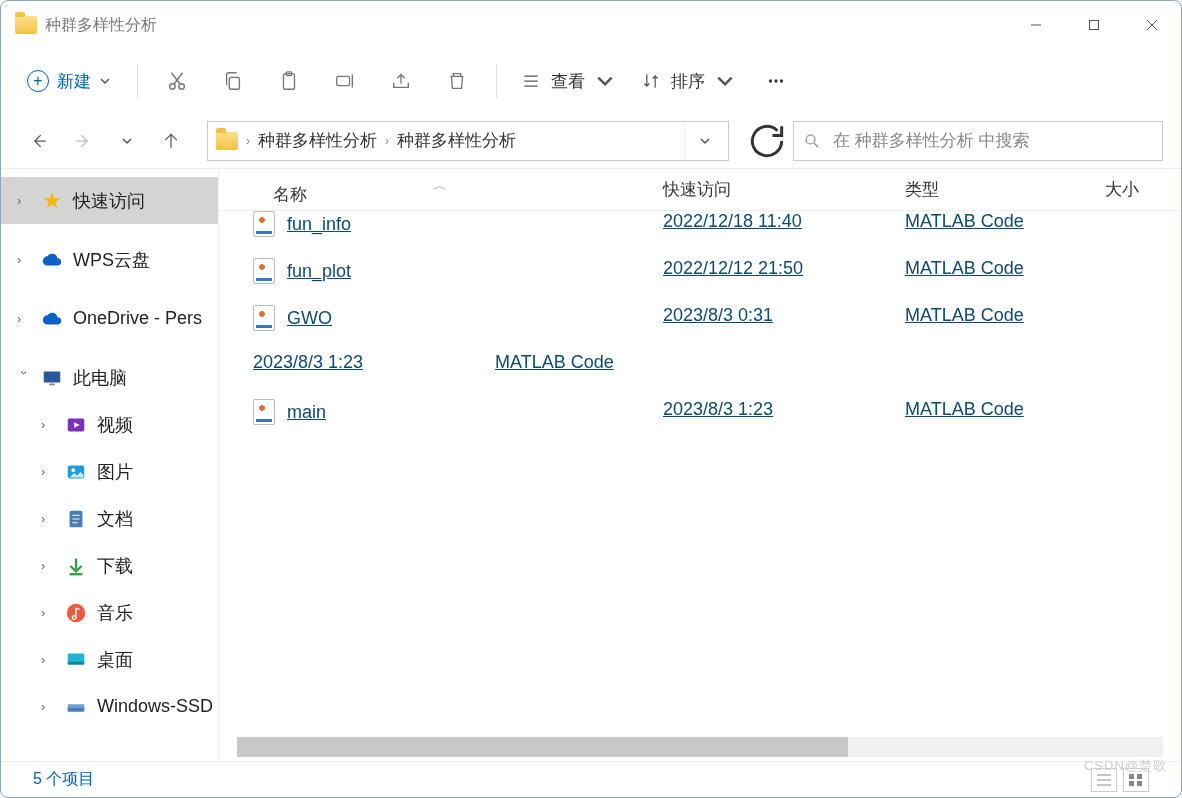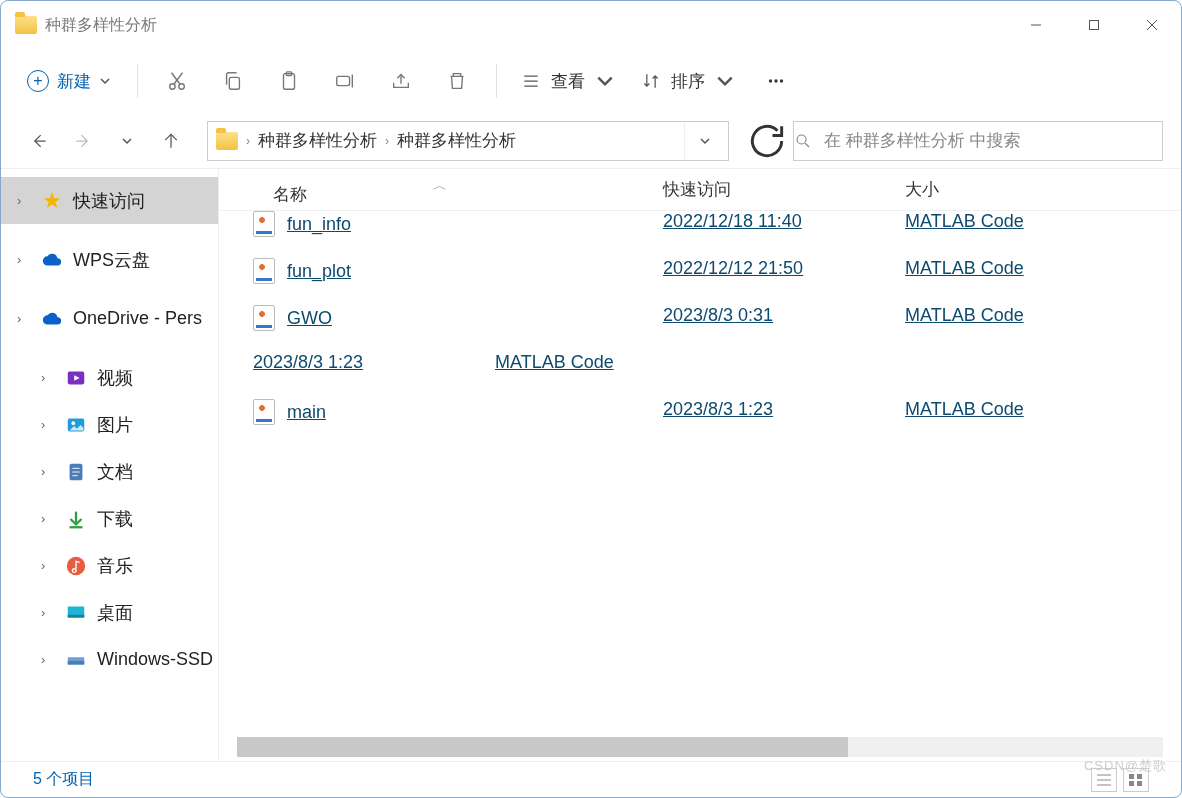--- a/index.html
+++ b/index.html
@@ -24,21 +24,21 @@
 .navrow { height: 56px; display: flex; align-items: center; padding: 0 18px 0 18px; gap: 4px; border-bottom: 1px solid #eee; }
 .nav-btn { width: 40px; height: 40px; display: flex; align-items: center; justify-content: center; color: #555; }
 .nav-btn.disabled { color: #bbb; }
 .nav-btn svg { width: 20px; height: 20px; }
 .breadcrumb { flex: 1; height: 40px; border: 1px solid #ccc; display: flex; align-items: center; padding: 0 4px 0 8px; margin: 0 12px; font-size: 17px; }
 .breadcrumb .folder-ic { margin-right: 8px; }
 .breadcrumb span { padding: 0 8px; color: #333; }
 .breadcrumb .bc-chev { color: #888; font-size: 12px; padding: 0;}
 .breadcrumb .bc-dropdown { margin-left: auto; width: 40px; display: flex; align-items: center; justify-content: center; border-left: 1px solid #eee; height:100%;}
 .refresh { width: 44px; height: 40px; display: flex; align-items: center; justify-content: center; color: #333; }
-.searchbox { width: 370px; height: 40px; border: 1px solid #ccc; display: flex; align-items: center; padding: 0 0; gap: 12px; color: #888; font-size: 17px; }
+.searchbox { width: 370px; height: 40px; border: 1px solid #ccc; display: flex; align-items: center; padding: 0 9px; gap: 12px; color: #888; font-size: 17px; }
 
 .body { display: flex; height: calc(100% - 48px - 64px - 56px - 36px); }
 .sidebar { width: 218px; border-right: 1px solid #eee; padding-top: 8px; overflow: hidden; }
 .side-item { display: flex; align-items: center; height: 47px; padding-left: 16px; gap: 10px; font-size: 18px; color: #222; white-space: nowrap; }
 .side-item.selected { background: #d4d4d4; }
 .side-item.sub { padding-left: 40px; }
 .side-item .expander { width: 14px; color: #666; font-size: 13px; }
 .side-item .ic { width: 22px; height: 22px; display: flex; align-items: center; justify-content: center; }
 .side-spacer { height: 12px; }
 
@@ -253,20 +253,30 @@
     <div class="side-item">
       <span class="expander">›</span>
       <span class="ic">
           <svg viewBox="0 0 24 24" width="22" height="22">
             <path d="M7 18 a5 5 0 0 1 0-10 a6 6 0 0 1 11 2 a4 4 0 0 1 0 8 Z" fill="#0a62c9"></path>
           </svg>
         </span>
       <span>OneDrive - Pers</span>
     </div>
     <div class="side-spacer"></div>
+    <div class="side-item">
+      <span class="expander" style="transform:rotate(90deg);">›</span>
+      <span class="ic">
+          <svg viewBox="0 0 24 24" width="22" height="22">
+            <rect x="3" y="5" width="18" height="12" rx="1" fill="#2b5797"></rect>
+            <rect x="9" y="18" width="6" height="2" fill="#888"></rect>
+          </svg>
+        </span>
+      <span>此电脑</span>
+    </div>
     <div class="side-item sub">
       <span class="expander">›</span>
       <span class="ic">
           <svg viewBox="0 0 24 24" width="22" height="22">
             <rect x="3" y="5" width="18" height="14" rx="2" fill="#7b2fbf"></rect>
             <polygon points="10,9 16,12 10,15" fill="#fff"></polygon>
           </svg>
         </span>
       <span>视频</span>
     </div>
@@ -333,20 +343,21 @@
           </svg>
         </span>
       <span>Windows-SSD</span>
     </div>
   </div>
 
   <div class="content">
     <div class="col-headers">
       <div class="col-name"><span>名称</span><span class="sort">︿</span></div>
       <div class="col-date">快速访问</div>
+      <div class="col-type">类型</div>
       <div class="col-size">大小</div>
     </div>
     <div class="files" id="files">
         <div class="file-row">
           <div class="fname">
             <span class="file-icon"></span>
             <span>fun_info</span>
           </div>
           <div class="fdate">2022/12/18 11:40</div>
           <div class="ftype">MATLAB Code</div>

